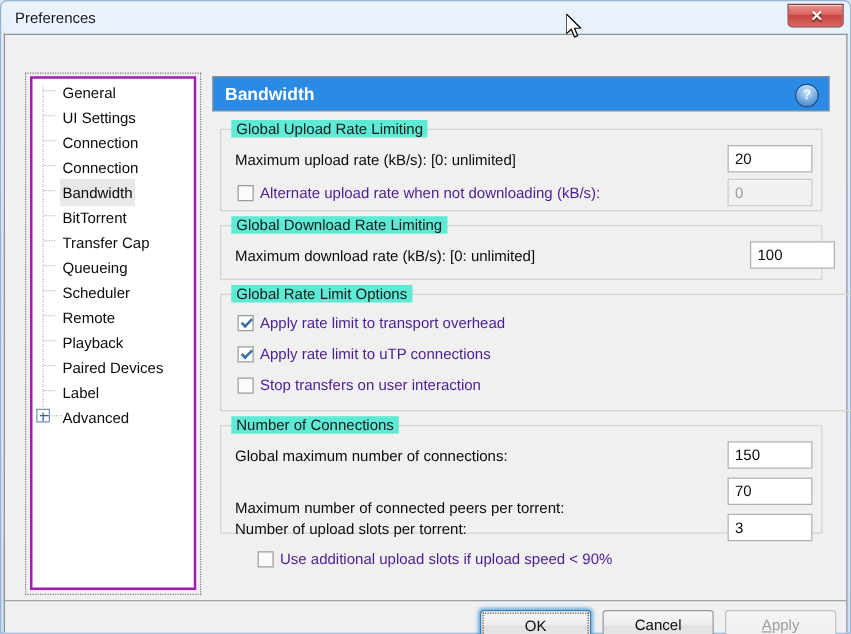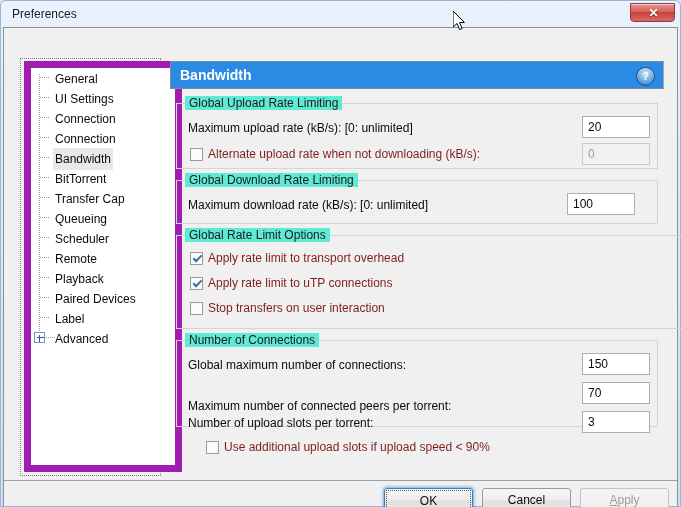--- a/index.html
+++ b/index.html
@@ -53,24 +53,24 @@
     border-bottom:none;
   }
 
   
   #tree-focus{
     position:absolute;left:16px;top:30px;width:141px;height:418px;
     box-sizing:border-box;
     border:1px dotted #808080;
   }
   #treeview{
-    position:absolute;left:20px;top:33px;width:158px;height:411px;
+    position:absolute;left:20px;top:33px;width:133px;height:411px;
     box-sizing:border-box;
     background:#ffffff;
-    border:7px solid #a21caf;
+    border:2px solid #a21caf;
     overflow:hidden;
   }
   .tree-item{
     position:relative;height:20px;line-height:20px;
     padding-left:22px;white-space:nowrap;
     font-size:12px;color:#0b0b0b;cursor:default;
   }
   .tree-item .tlabel{display:inline-block;padding:1px 2px;}
   .tree-item.selected .tlabel{background:#e8e8e8;}
   
@@ -153,21 +153,21 @@
     position:absolute;width:13px;height:13px;box-sizing:border-box;
     border:1px solid #9b9b9b;background:#fbfbfb;cursor:pointer;
   }
   .cb.checked:after{
     content:"";position:absolute;left:2px;top:2px;
     width:7px;height:3px;
     border-left:2px solid #3a6ea5;border-bottom:2px solid #3a6ea5;
     transform:rotate(-45deg);
   }
   .cb-label{
-    position:absolute;font-size:12px;color:#7f1d1d;white-space:nowrap;cursor:default;
+    position:absolute;font-size:12px;color:#4c1d95;white-space:nowrap;cursor:default;
   }
 
   
   #btn-sep{
     position:absolute;left:0;top:452px;width:673px;height:1px;background:#9aa0a6;
   }
   
   .dlg-btn{
     position:absolute;box-sizing:border-box;
     width:89px;height:25px;
@@ -243,21 +243,21 @@
         <div class="row-label" style="left:11px;top:17px;">Maximum upload rate (kB/s): [0: unlimited]</div>
         <div class="num-input" style="left:405px;top:12px;">20</div>
         <div class="cb" id="cb-alt" style="left:13px;top:44px;"></div>
         <div class="cb-label" style="left:31px;top:43px;">Alternate upload rate when not downloading (kB/s):</div>
         <div class="num-input disabled" style="left:405px;top:39px;">0</div>
       </div>
 
       <div class="group" style="left:6px;top:119px;width:482px;height:44px;">
         <div class="group-legend">Global Download Rate Limiting</div>
         <div class="row-label" style="left:11px;top:17px;">Maximum download rate (kB/s): [0: unlimited]</div>
-        <div class="num-input" style="left:390px;top:12px;">100</div>
+        <div class="num-input" style="left:423px;top:12px;">100</div>
       </div>
 
       <div class="group" style="left:6px;top:174px;width:536px;height:94px;padding-left:48px;">
         <div class="group-legend">Global Rate Limit Options</div>
         <div class="cb checked" id="cb-overhead" style="left:13px;top:16px;"></div>
         <div class="cb-label" style="left:31px;top:15px;">Apply rate limit to transport overhead</div>
         <div class="cb checked" id="cb-utp" style="left:13px;top:41px;"></div>
         <div class="cb-label" style="left:31px;top:40px;">Apply rate limit to uTP connections</div>
         <div class="cb" id="cb-stop" style="left:13px;top:66px;"></div>
         <div class="cb-label" style="left:31px;top:65px;">Stop transfers on user interaction</div>

